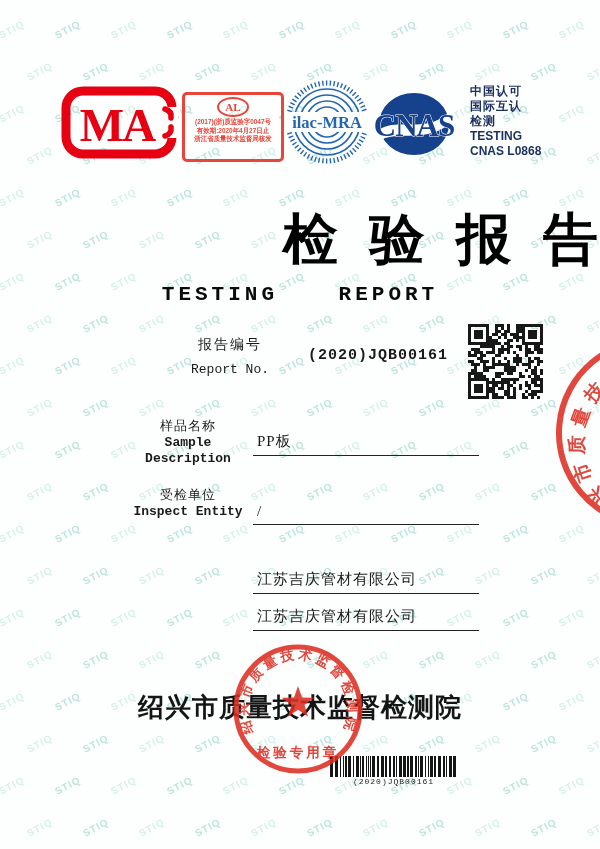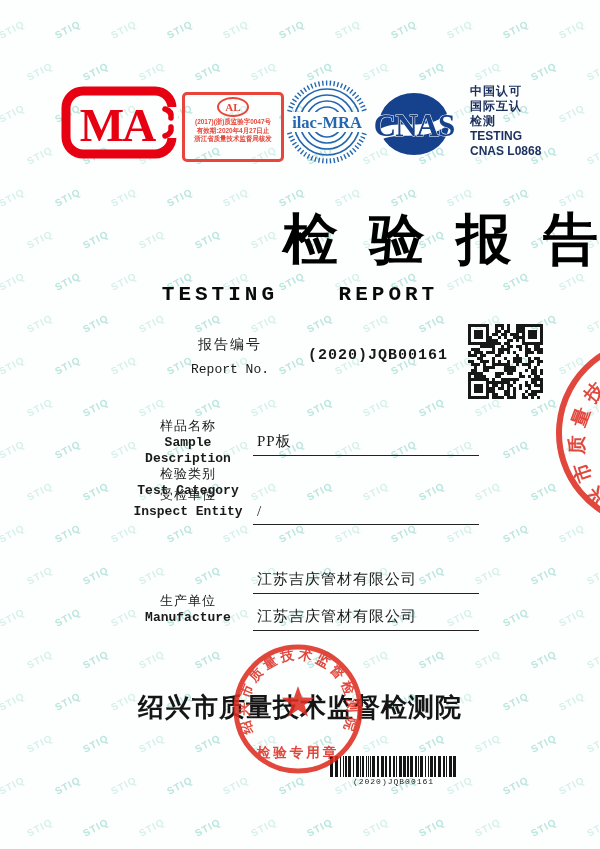--- a/index.html
+++ b/index.html
@@ -993,40 +993,32 @@
     </div>
 
   <div class="field-row" style="top:415px">
     <div class="f-label">
       <div class="cn">样品名称</div>
       <div class="en">Sample Description</div>
     </div>
     <div class="f-value">PP板</div>
   </div>
   <div class="field-row" style="top:463px">
-    <div class="f-label">
-      <div class="cn">检验类别</div>
-      <div class="en">Test Category</div>
-    </div>
   </div>
   <div class="field-row" style="top:484px">
     <div class="f-label">
       <div class="cn">受检单位</div>
       <div class="en">Inspect Entity</div>
     </div>
     <div class="f-value">/</div>
   </div>
   <div class="field-row" style="top:553px">
     <div class="f-value">江苏吉庆管材有限公司</div>
   </div>
   <div class="field-row" style="top:590px">
-    <div class="f-label">
-      <div class="cn">生产单位</div>
-      <div class="en">Manufacture</div>
-    </div>
     <div class="f-value">江苏吉庆管材有限公司</div>
   </div>
 
   <div class="inst-zh">绍兴市质量技术监督检测院</div>
 
   <div class="barcode-wrap">
     <div id="barcode" class="bars"><i style="width: 3px;"></i><em style="width: 2px;"></em><i style="width: 3px;"></i><em style="width: 2px;"></em><i style="width: 1px;"></i><em style="width: 2px;"></em><i style="width: 1px;"></i><em style="width: 1px;"></em><i style="width: 2px;"></i><em style="width: 1px;"></em><i style="width: 3px;"></i><em style="width: 2px;"></em><i style="width: 1px;"></i><em style="width: 2px;"></em><i style="width: 3px;"></i><em style="width: 1px;"></em><i style="width: 1px;"></i><em style="width: 1px;"></em><i style="width: 2px;"></i><em style="width: 2px;"></em><i style="width: 1px;"></i><em style="width: 1px;"></em><i style="width: 1px;"></i><em style="width: 1px;"></em><i style="width: 1px;"></i><em style="width: 1px;"></em><i style="width: 3px;"></i><em style="width: 2px;"></em><i style="width: 2px;"></i><em style="width: 2px;"></em><i style="width: 3px;"></i><em style="width: 1px;"></em><i style="width: 2px;"></i><em style="width: 2px;"></em><i style="width: 2px;"></i><em style="width: 2px;"></em><i style="width: 2px;"></i><em style="width: 1px;"></em><i style="width: 1px;"></i><em style="width: 2px;"></em><i style="width: 3px;"></i><em style="width: 1px;"></em><i style="width: 3px;"></i><em style="width: 1px;"></em><i style="width: 2px;"></i><em style="width: 1px;"></em><i style="width: 3px;"></i><em style="width: 2px;"></em><i style="width: 2px;"></i><em style="width: 1px;"></em><i style="width: 1px;"></i><em style="width: 1px;"></em><i style="width: 3px;"></i><em style="width: 2px;"></em><i style="width: 1px;"></i><em style="width: 2px;"></em><i style="width: 1px;"></i><em style="width: 1px;"></em><i style="width: 3px;"></i><em style="width: 1px;"></em><i style="width: 2px;"></i><em style="width: 2px;"></em><i style="width: 3px;"></i><em style="width: 2px;"></em><i style="width: 2px;"></i><em style="width: 1px;"></em><i style="width: 1px;"></i><em style="width: 2px;"></em><i style="width: 3px;"></i><em style="width: 1px;"></em><i style="width: 3px;"></i><em style="width: 2px;"></em></div>
     <div class="bc-text">(2020)JQB00161</div>
   </div>
 

